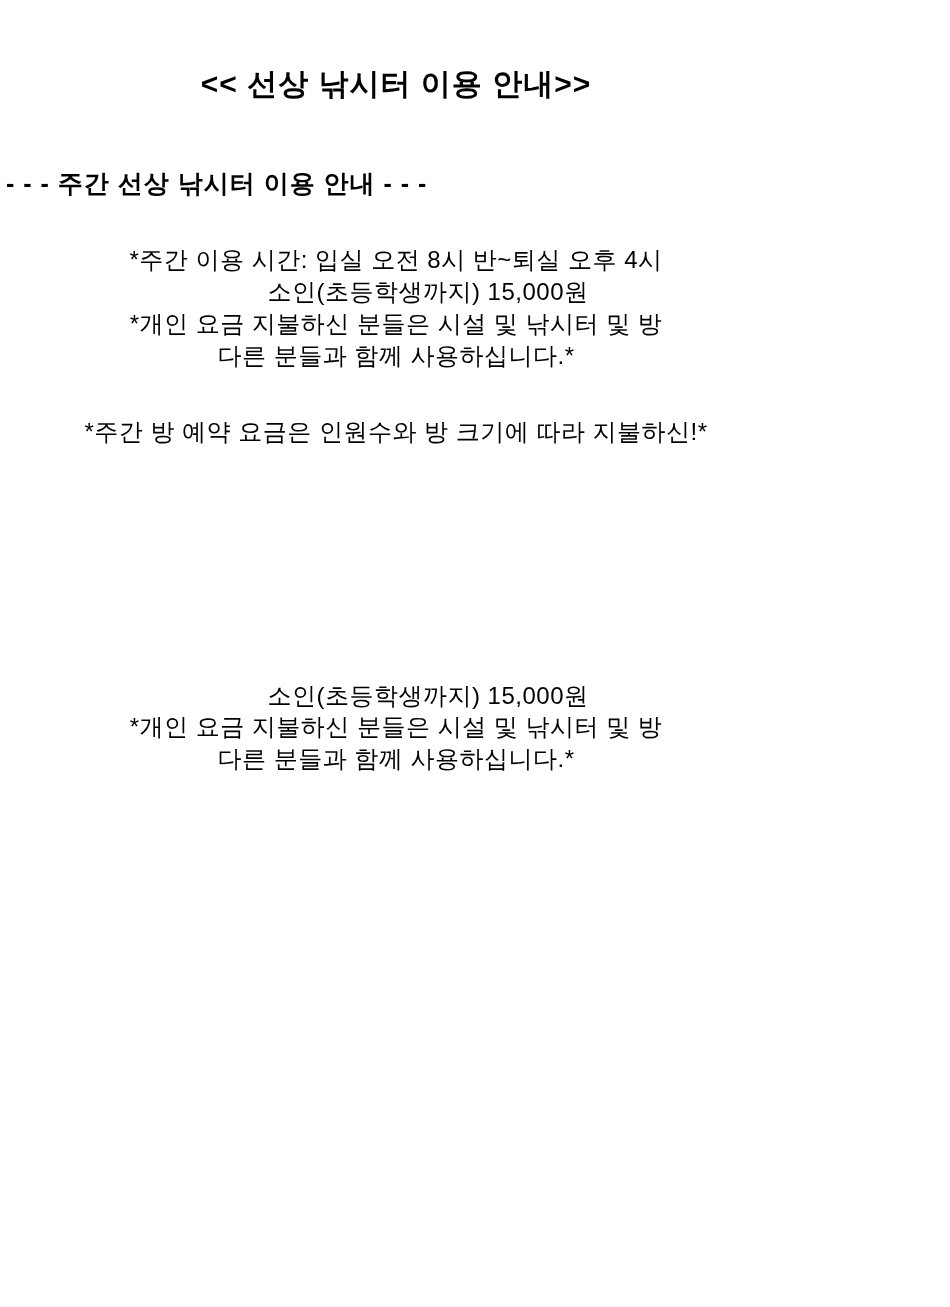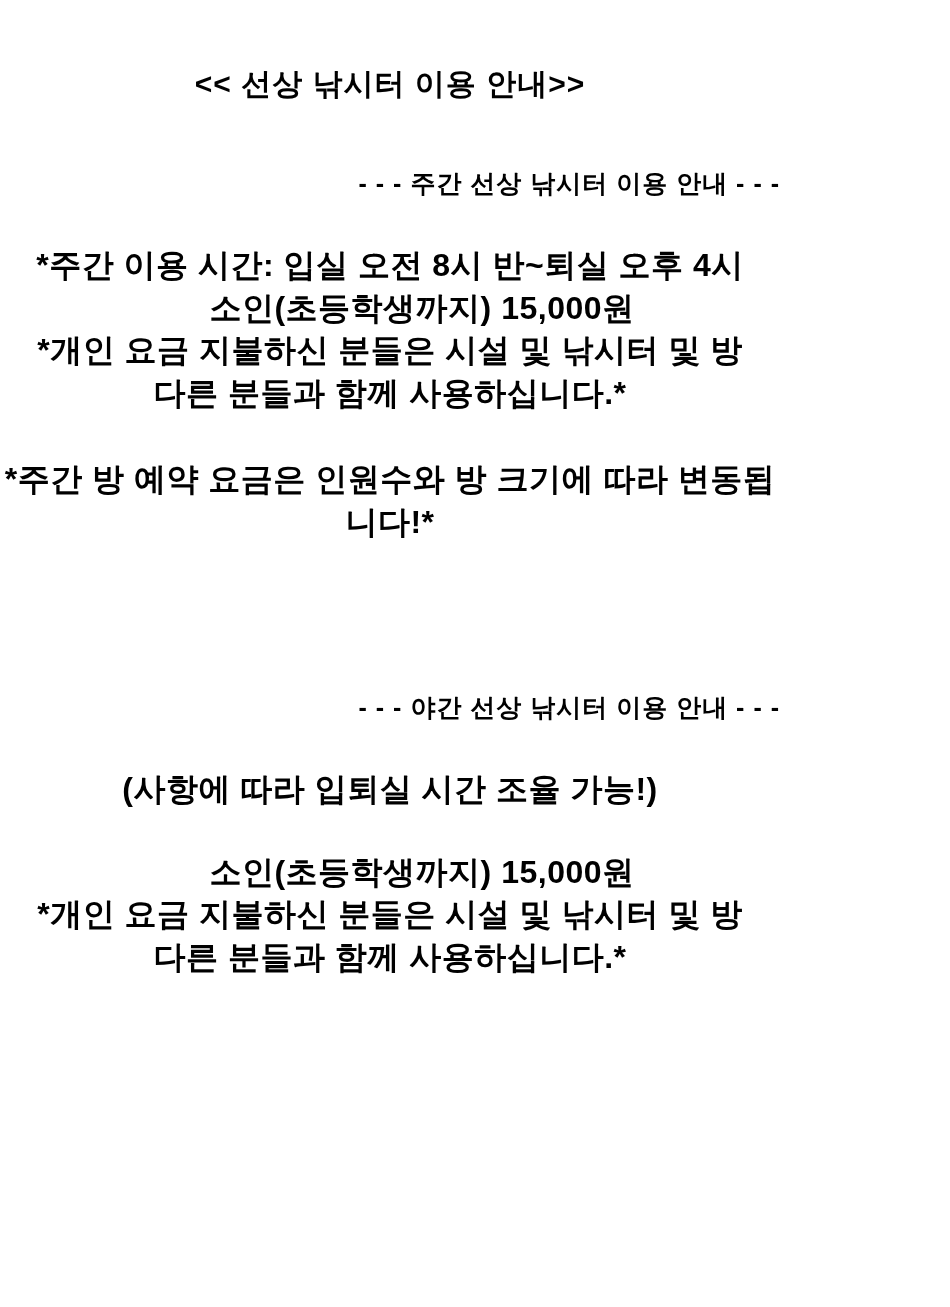--- a/index.html
+++ b/index.html
@@ -13,43 +13,44 @@
     font-family: "Liberation Sans", "DejaVu Sans", sans-serif;
     color: #000000;
     overflow: hidden;
   }
   .page {
     width: 780px;
     height: 1307px;
     box-sizing: border-box;
     padding: 0;
     position: relative;
+    margin-left: 6px;
   }
   .doc-title {
     text-align: center;
     font-size: 30px;
     font-weight: bold;
     letter-spacing: 1px;
     margin: 0;
     padding-top: 64px;
   }
   .section {
     margin: 0;
   }
   .section-heading {
-    text-align: right;
+    text-align: left;
     font-size: 25px;
     font-weight: bold;
     letter-spacing: 1px;
     margin: 0;
   }
   .line {
     text-align: center;
-    font-size: 32px;
-    font-weight: bold;
+    font-size: 24px;
+    font-weight: normal;
     letter-spacing: 0.5px;
     margin: 0;
     line-height: 1.33;
   }
   .line.indent-right {
     text-align: center;
     padding-left: 64px;
   }
   .spacer-lg { height: 62px; }
   .spacer-md { height: 44px; }
@@ -70,31 +71,29 @@
 
     <div class="spacer-md"></div>
 
     <p class="line">*주간  이용  시간:  입실  오전  8시  반~퇴실  오후  4시</p>
     <p class="line indent-right">소인(초등학생까지)  15,000원</p>
     <p class="line">*개인  요금  지불하신  분들은  시설  및  낚시터  및  방</p>
     <p class="line">다른  분들과  함께  사용하십니다.*</p>
 
     <div class="spacer-md"></div>
 
-    <p class="line">*주간  방  예약  요금은  인원수와  방  크기에  따라  변동됩니다!*</p>
+    <p class="line">*주간  방  예약  요금은  인원수와  방  크기에  따라  지불하신!*</p>
   </div>
 
   <div class="spacer-xl"></div>
 
   <div class="section">
-    <div class="section-heading">- - -  야간  선상  낚시터  이용  안내  - - -</div>
 
     <div class="spacer-md"></div>
 
-    <p class="line">(사항에  따라  입퇴실  시간  조율  가능!)</p>
 
     <div class="gap-block"></div>
 
     <p class="line indent-right">소인(초등학생까지)  15,000원</p>
     <p class="line">*개인  요금  지불하신  분들은  시설  및  낚시터  및  방</p>
     <p class="line">다른  분들과  함께  사용하십니다.*</p>
   </div>
 
 </div>
 

